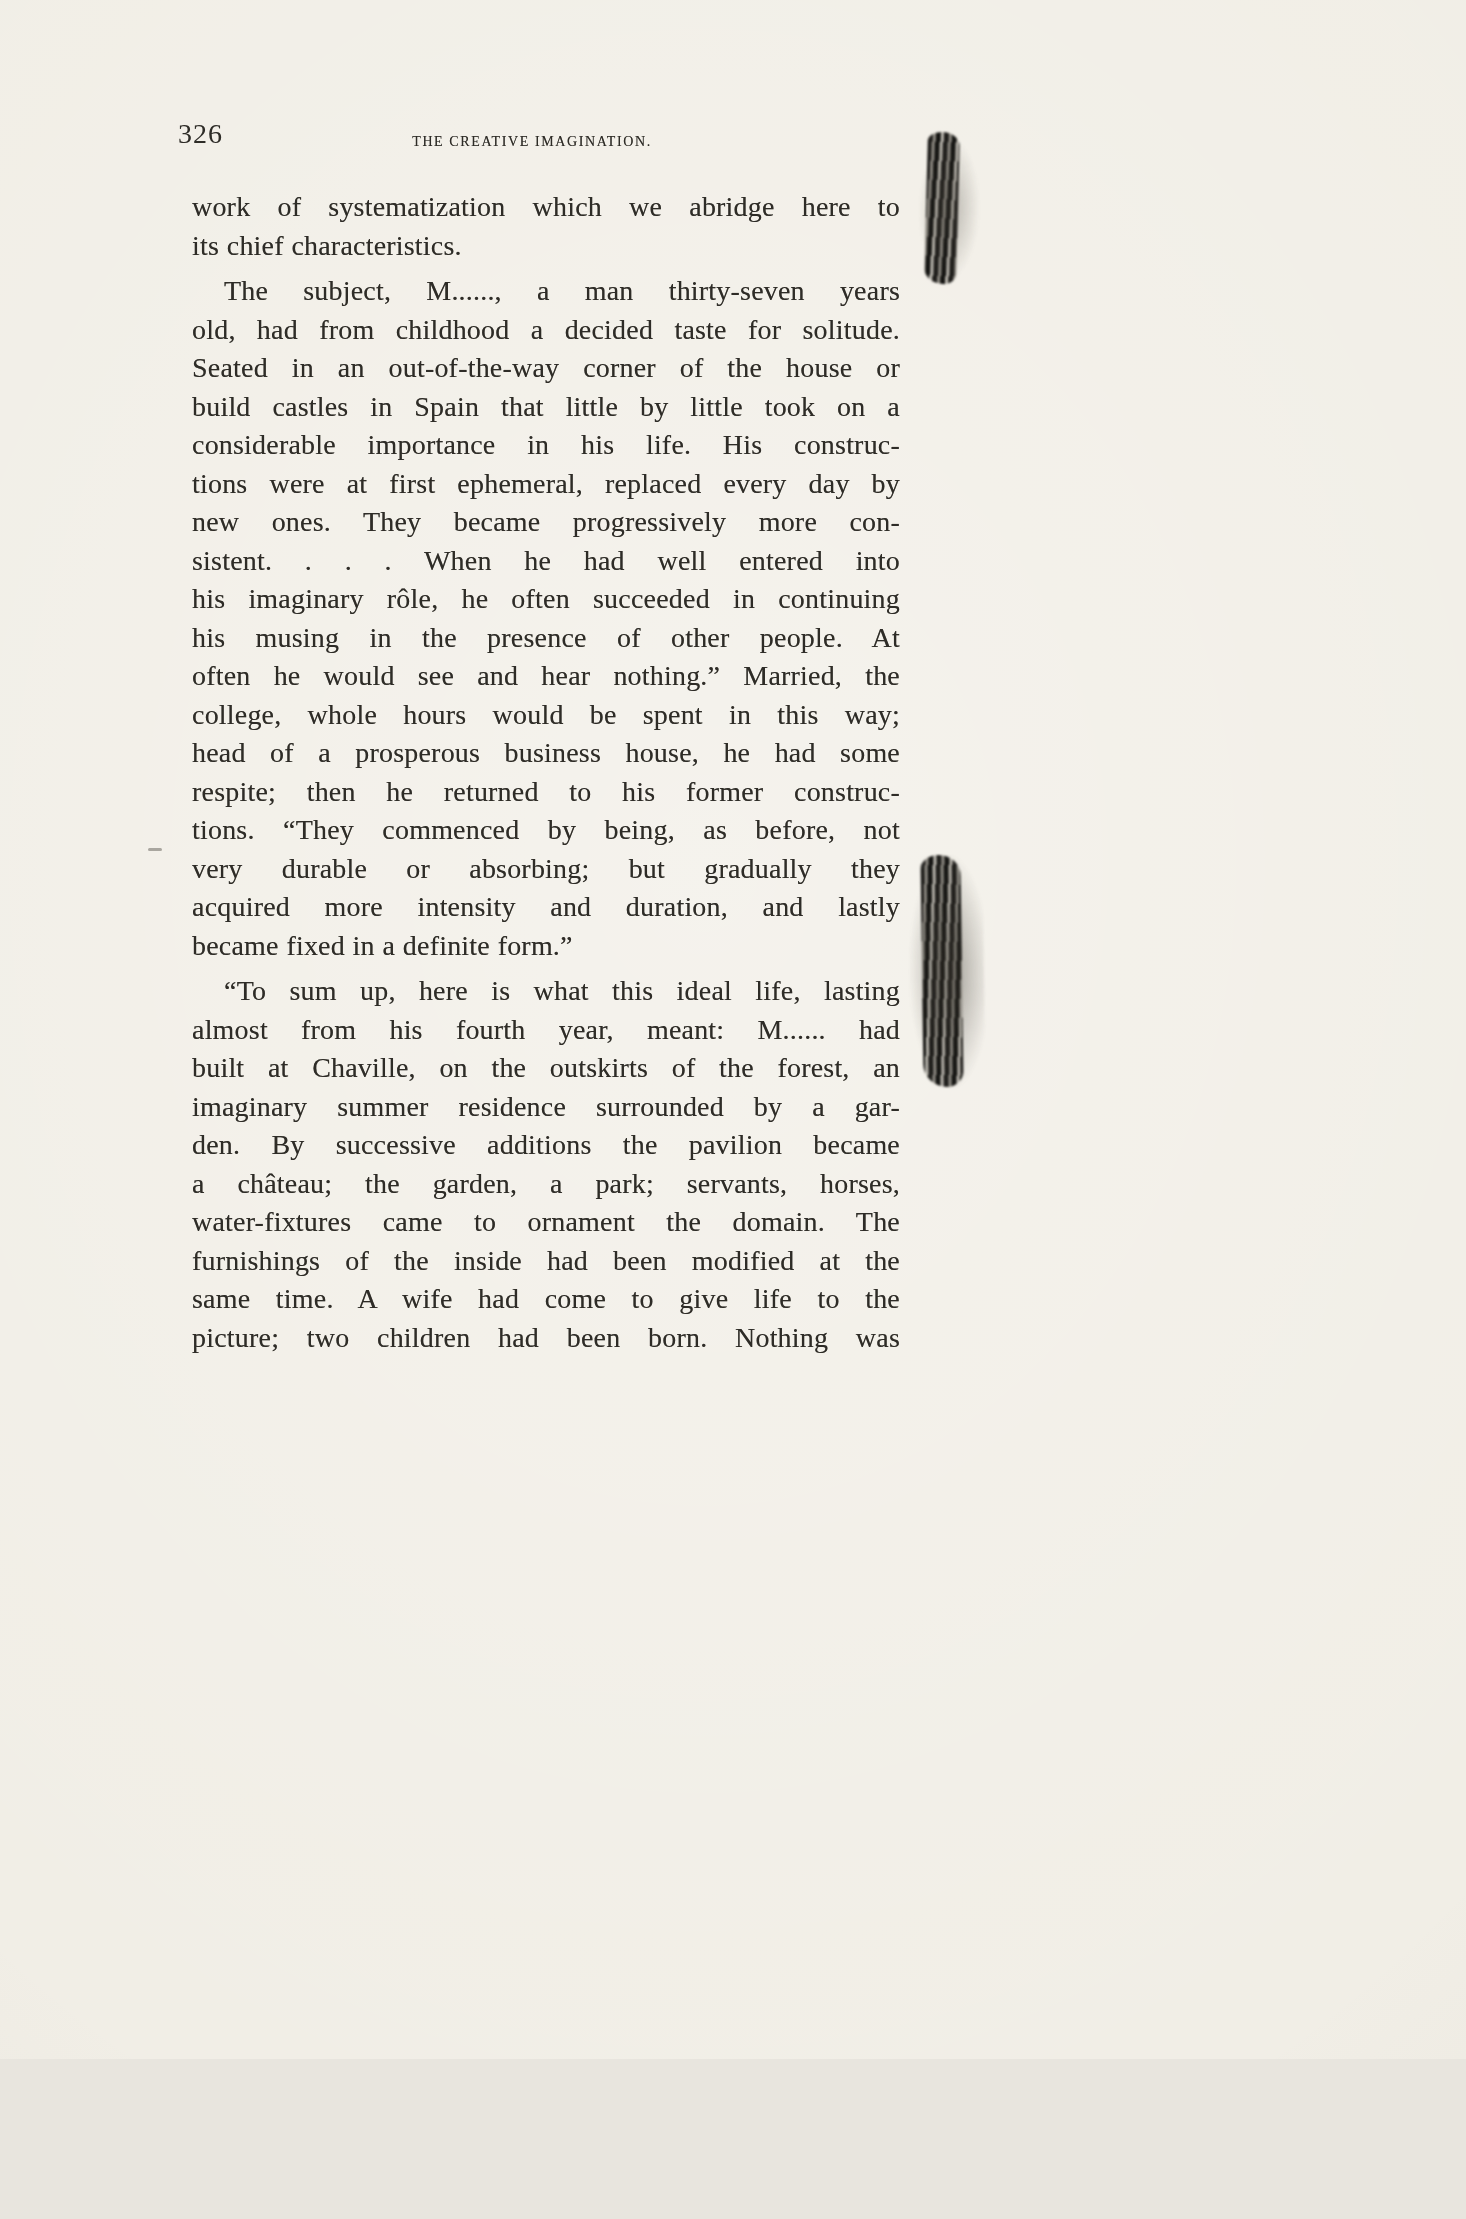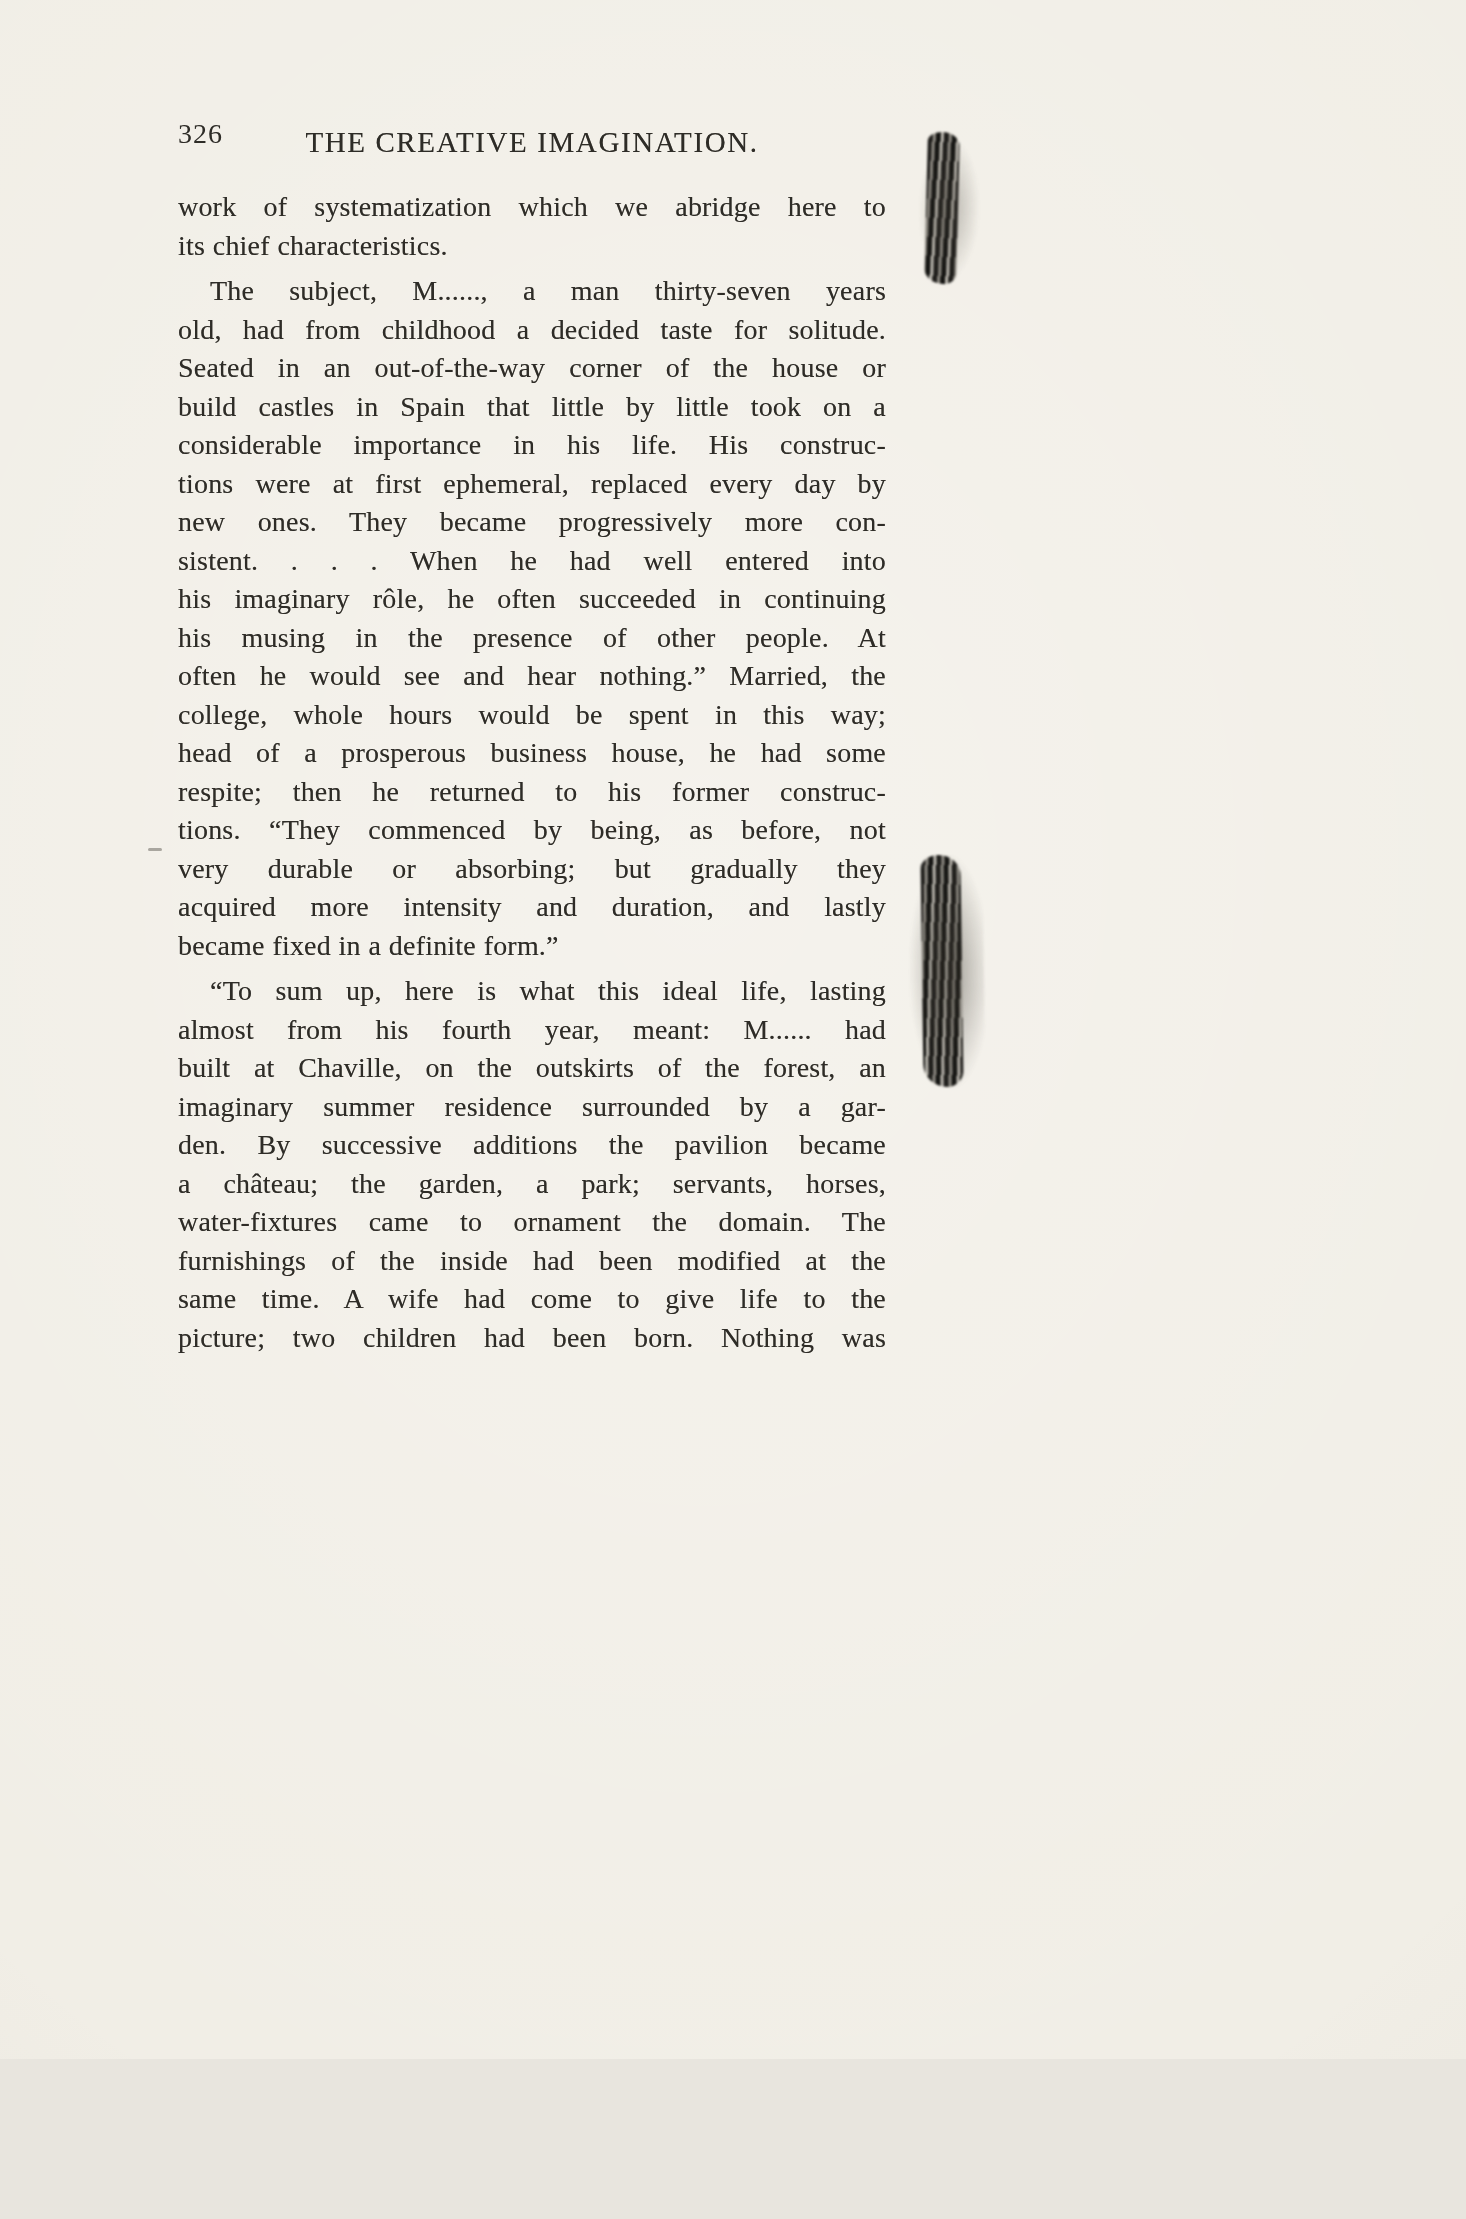--- a/index.html
+++ b/index.html
@@ -30,32 +30,32 @@
   .page-number {
     position: absolute;
     left: 0;
     top: 0;
     font-size: 28px;
     letter-spacing: 1px;
   }
   .running-title {
     position: absolute;
     left: 50%;
-    top: 8px;
+    top: 16px;
     transform: translateX(-50%);
-    font-size: 29px;
+    font-size: 14px;
     letter-spacing: 1.6px;
     white-space: nowrap;
     text-shadow: 0 0 0.5px rgba(40,38,32,0.55);
   }
 
   
   .body-text {
     position: absolute;
-    left: 178px;
+    left: 192px;
     top: 188px;
     width: 708px;
     font-size: 28px;
     line-height: 38.5px;
     letter-spacing: 0.2px;
     word-spacing: 0.5px;
     text-shadow: 0 0 0.5px rgba(40,38,32,0.45);
   }
   .line {
     text-align: justify;

